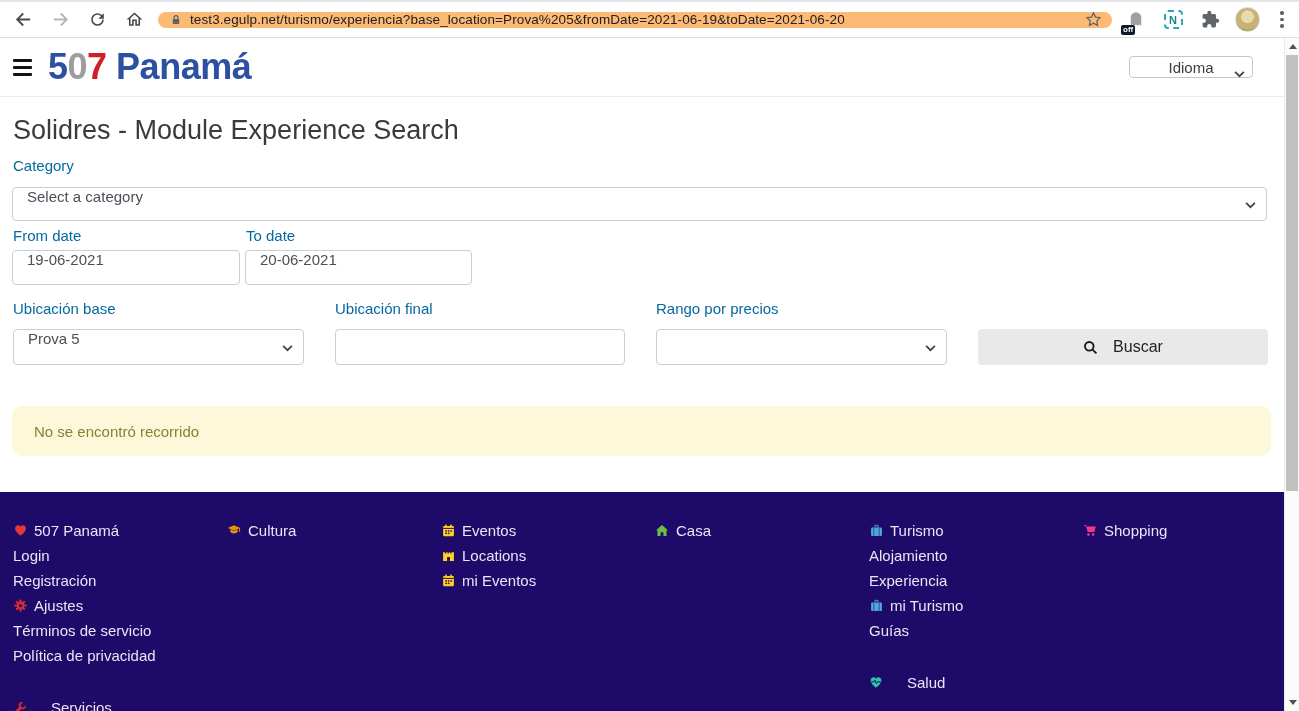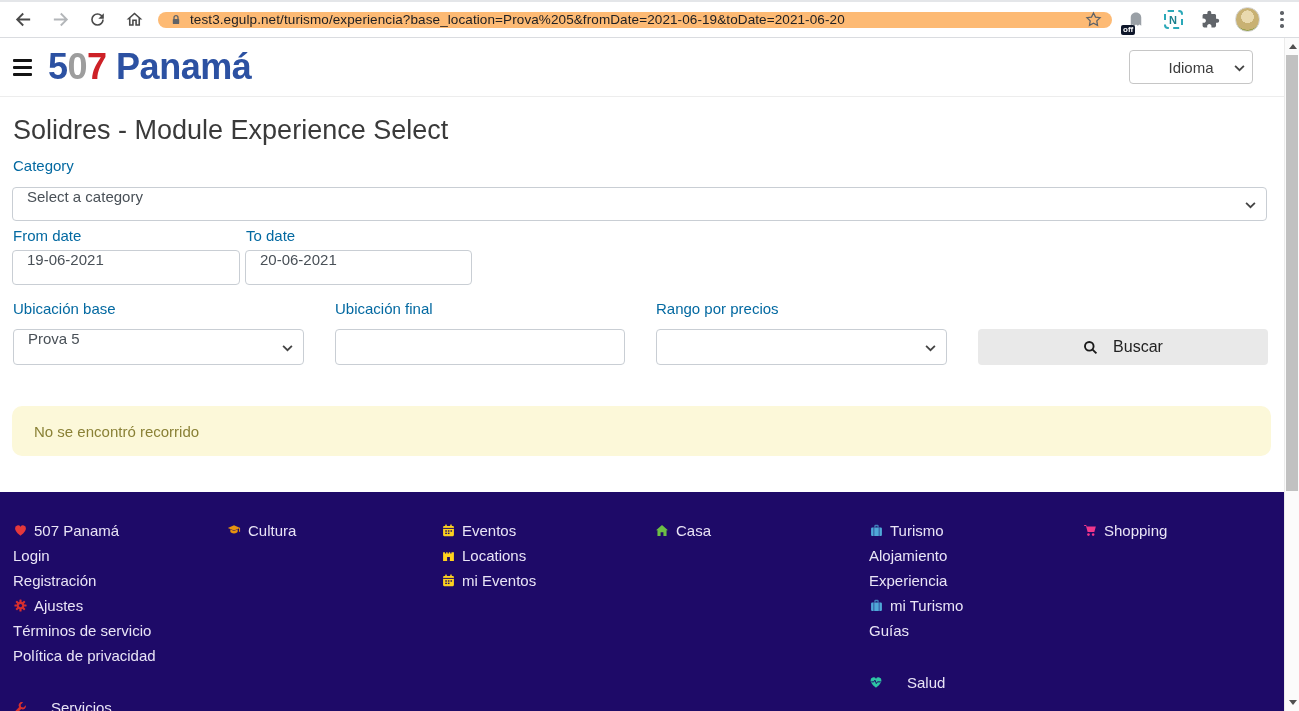--- a/index.html
+++ b/index.html
@@ -57,21 +57,21 @@
     position:absolute;top:38px;left:0;width:1284px;height:59px;background:#fff;
     border-bottom:1px solid #ededed;display:flex;align-items:center;
   }
   .burger{margin-left:13px;display:flex;flex-direction:column;gap:4px;cursor:pointer;}
   .burger i{display:block;width:19px;height:3px;background:#141414;border-radius:1px;}
   .logo{margin-left:16px;font-size:36px;font-weight:bold;letter-spacing:-.5px;line-height:1;cursor:pointer;}
   .logo .l-blue{color:#2c51a2;}
   .logo .l-gray{color:#9d9d9d;}
   .logo .l-red{color:#cd2127;}
   .lang{
-    margin-left:auto;margin-right:31px;width:124px;height:34px;position:relative;
+    margin-left:auto;margin-right:31px;width:124px;height:22px;position:relative;
     border:1px solid #c6c6c6;border-radius:4px;background:#fff;cursor:pointer;
     display:flex;align-items:center;justify-content:center;font-size:15px;color:#3c3c3c;
   }
   .lang .chev{position:absolute;right:7px;top:13px;}
 
   
   .main{position:absolute;top:97px;left:0;width:1284px;height:395px;background:#fff;}
   .main h1{
     position:absolute;left:13px;top:18px;margin:0;font-size:27px;font-weight:400;color:#3a3a3a;
   }
@@ -198,21 +198,21 @@
   </div>
   <div class="lang">
     <span>Idioma</span>
     <svg class="chev" width="11" height="8" viewBox="0 0 10 7">
         <polyline points="1,1.5 5,5.5 9,1.5" fill="none" stroke="#444" stroke-width="1.6"></polyline>
       </svg>
   </div>
 </div>
 
 <div class="main">
-  <h1>Solidres - Module Experience Select</h1>
+  <h1>Solidres - Module Experience Search</h1>
 
   <div class="lbl" style="left:13px;top:60px;">Category</div>
   <div class="ctrl sel" style="left:12px;top:90px;width:1255px;height:34px;">
     <span>Select a category</span>
     <svg class="chev" width="11" height="8" viewBox="0 0 10 7">
         <polyline points="1,1.5 5,5.5 9,1.5" fill="none" stroke="#444" stroke-width="1.6"></polyline>
       </svg>
   </div>
 
   <div class="lbl" style="left:13px;top:130px;">From date</div>

